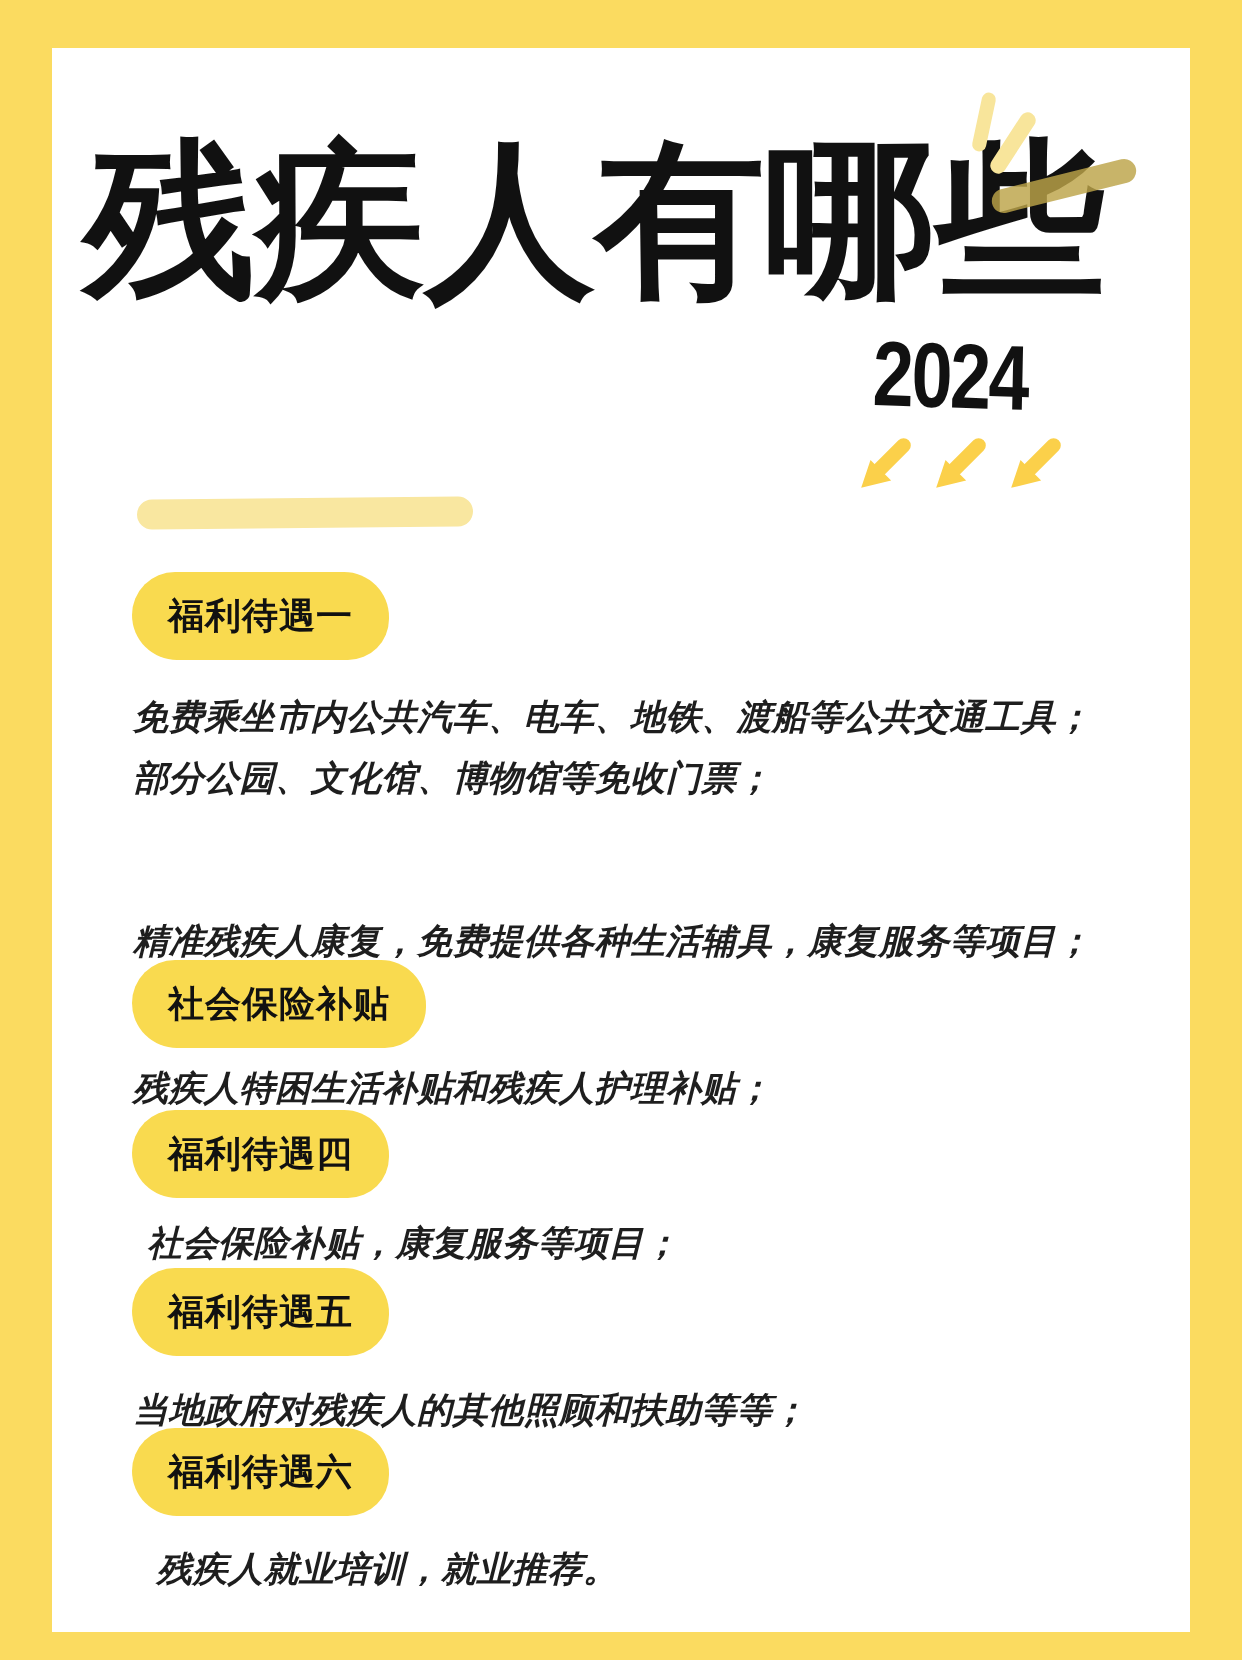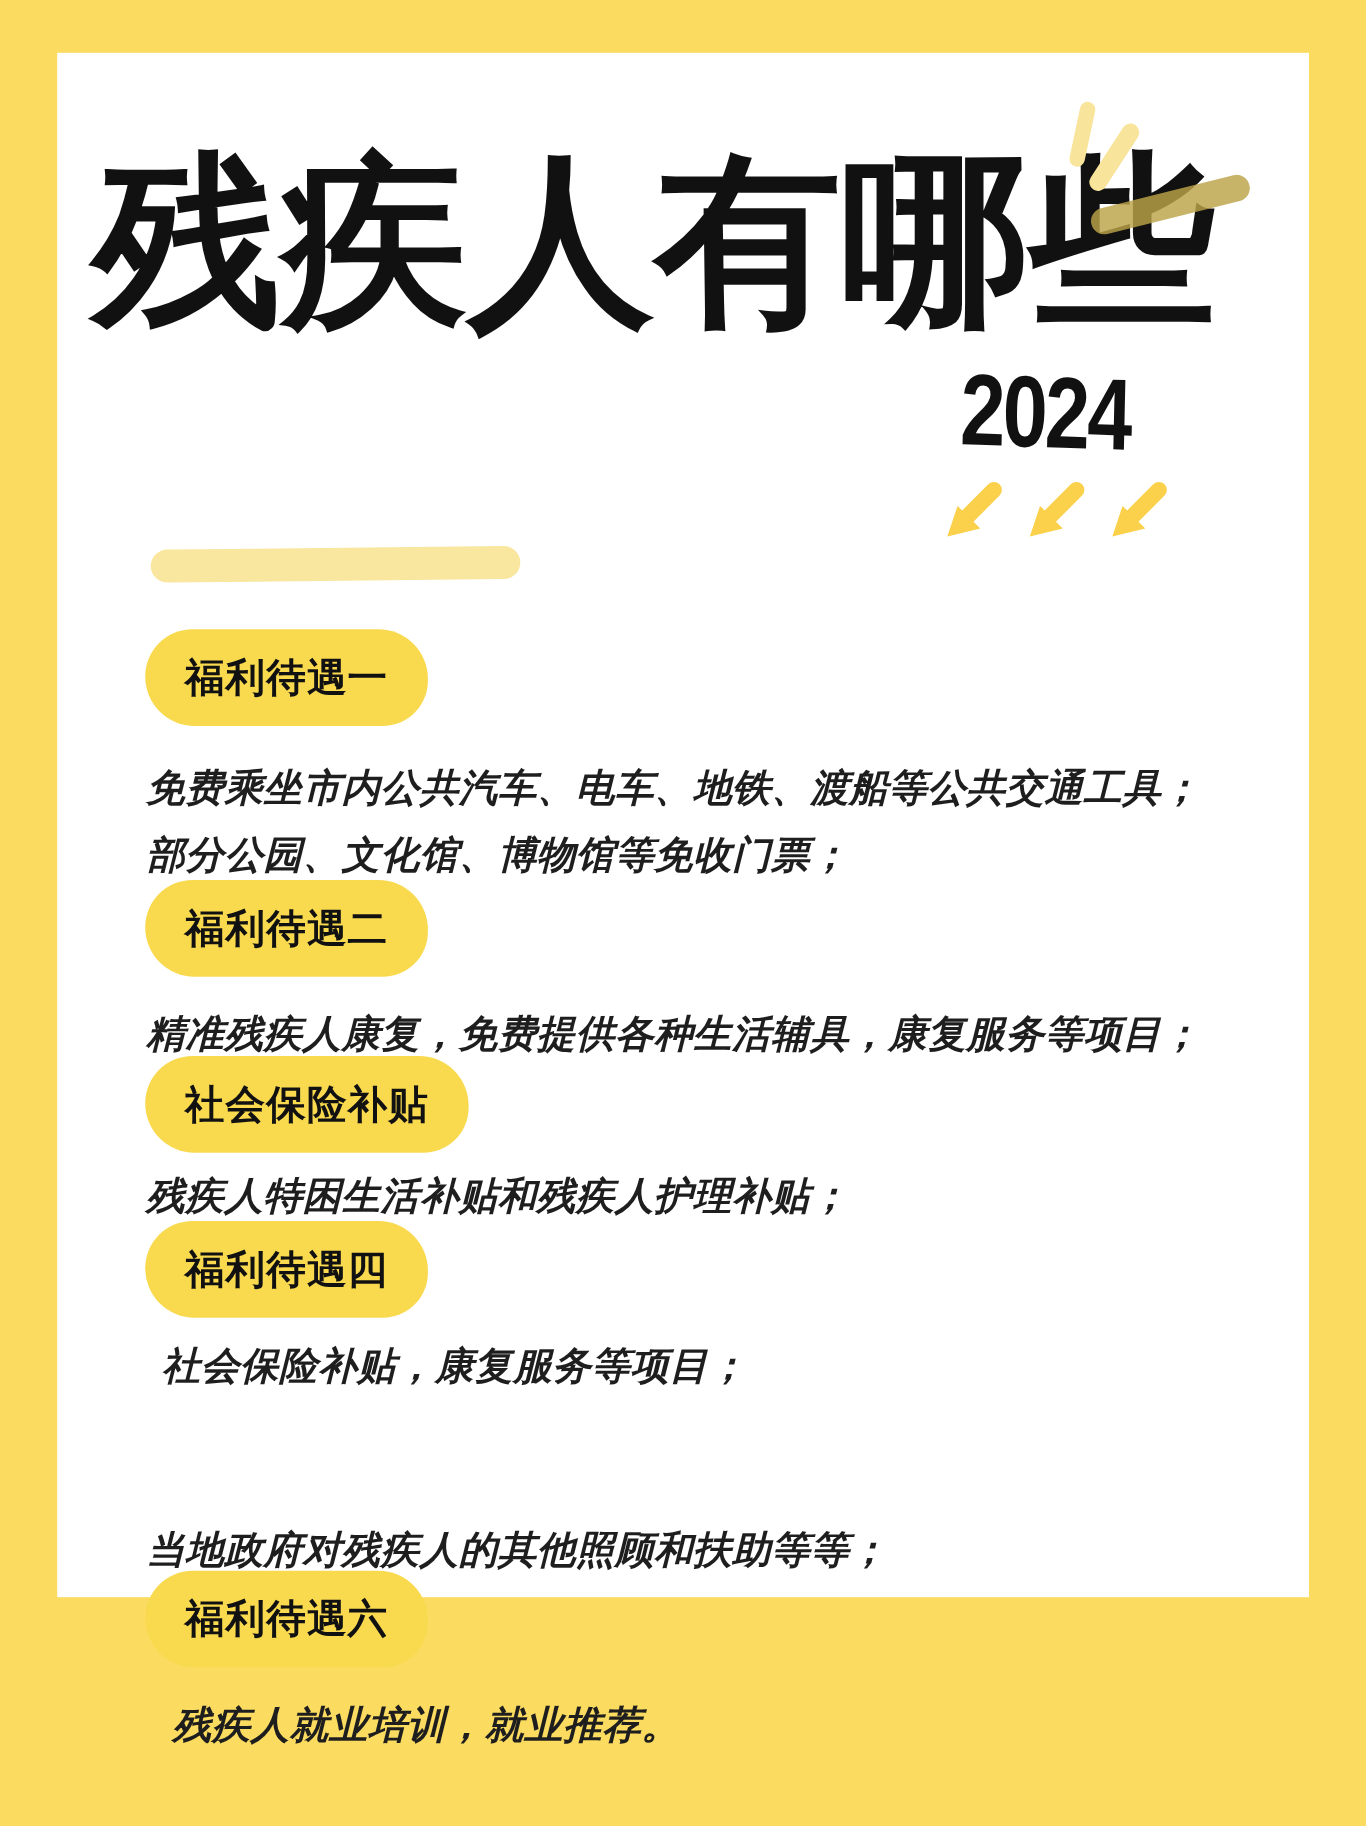--- a/index.html
+++ b/index.html
@@ -16,21 +16,21 @@
   html,body{width:1242px;height:1660px;}
   body{
     position:relative;
     background:var(--frame);
     font-family:"Liberation Sans","DejaVu Sans",sans-serif;
     overflow:hidden;
   }
   .poster{
     position:absolute;
     left:52px; top:48px;
-    width:1138px; height:1404px;
+    width:1138px; height:1584px;
     background:#ffffff;
   }
   
   .title-line1{
     position:absolute; left:33px; top:87px;
     font-size:170px; line-height:1; font-weight:900;
     letter-spacing:0px; color:var(--ink); white-space:nowrap;
   }
   .title-line2{
     position:absolute; left:43px; top:305px;
@@ -132,27 +132,27 @@
   </svg>
   <svg class="arrow arrow3" viewBox="0 0 60 60">
     <path d="M24 36 L47 13" stroke="#FBD04A" stroke-width="14" stroke-linecap="round" fill="none"></path>
     <polygon points="6,54 35,47 15,27" fill="#FBD04A"></polygon>
   </svg>
 
   <div class="badge badge-1">福利待遇一</div>
   <div class="body  body-1">免费乘坐市内公共汽车、电车、地铁、渡船等公共交通工具；
 部分公园、文化馆、博物馆等免收门票；</div>
 
-  <div class="badge badge-2">福利待遇二</div>
   <div class="body  body-2">精准残疾人康复，免费提供各种生活辅具，康复服务等项目；</div>
 
   <div class="badge badge-3">社会保险补贴</div>
   <div class="body  body-3">残疾人特困生活补贴和残疾人护理补贴；</div>
 
   <div class="badge badge-4">福利待遇四</div>
   <div class="body  body-4">社会保险补贴，康复服务等项目；</div>
 
+  <div class="badge badge-5">福利待遇五</div>
   <div class="body  body-5">当地政府对残疾人的其他照顾和扶助等等；</div>
 
   <div class="badge badge-6">福利待遇六</div>
   <div class="body  body-6">残疾人就业培训，就业推荐。</div>
 
 </div>
 
 </body></html>

